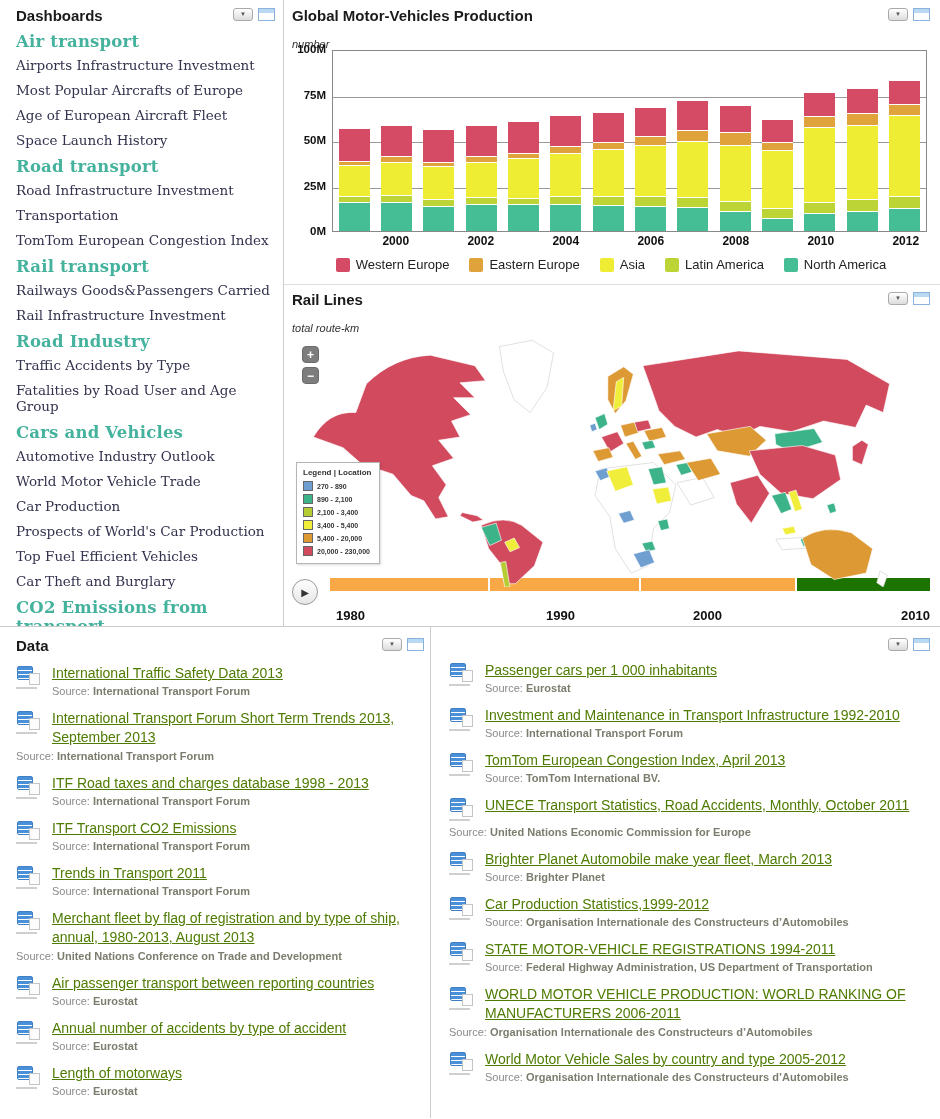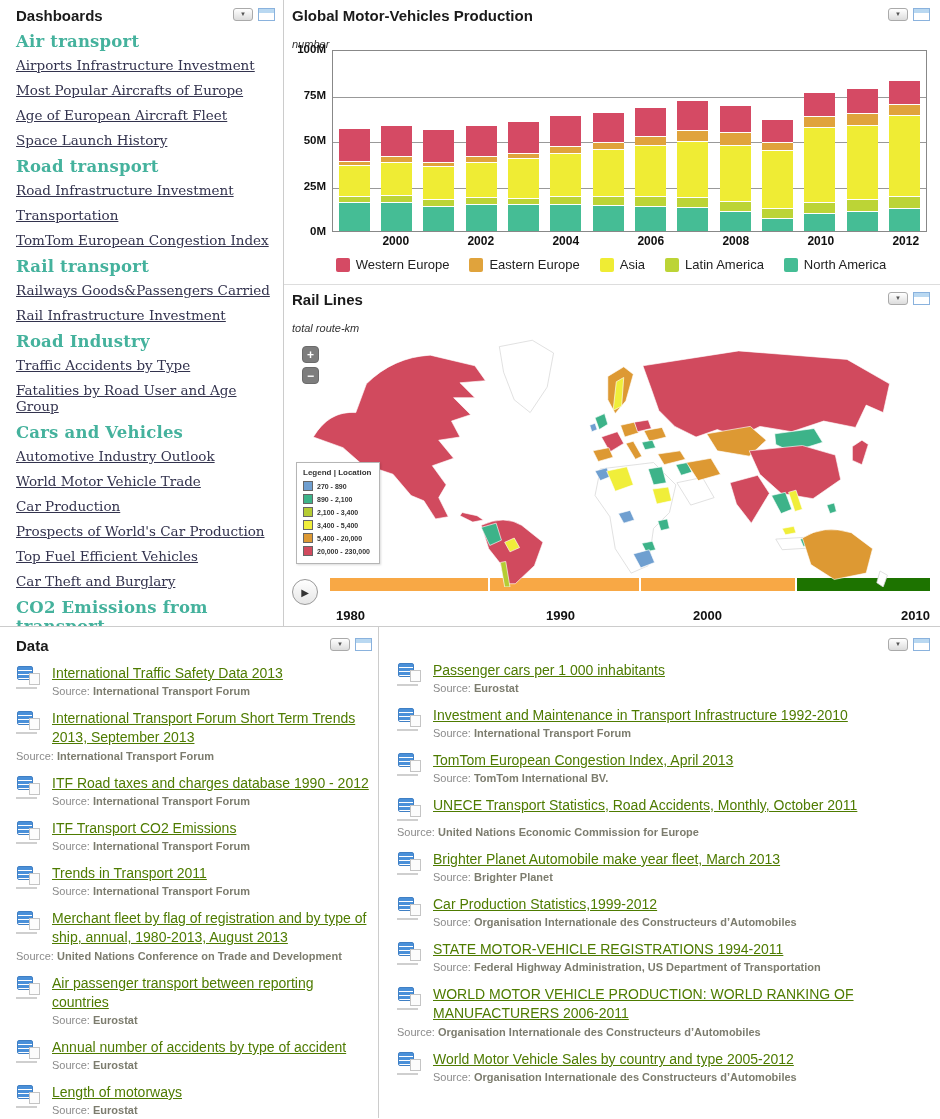--- a/index.html
+++ b/index.html
@@ -6,39 +6,39 @@
   html,body { margin:0; padding:0; background:#fff; width:940px; }
   body { font-family:"Liberation Sans", sans-serif; color:#222; height:1119px; overflow:hidden; }
 
   
   .top { display:flex; height:627px; border-bottom:1px solid #ccc; }
   .sidebar { width:284px; border-right:1px solid #ccc; padding:5px 8px 0 16px; overflow:hidden; }
   .main-col { flex:1; display:flex; flex-direction:column; }
   .production { height:302px; padding:5px 10px 0 8px; }
   .rail { flex:1; border-top:1px solid #ddd; padding:4px 10px 0 8px; position:relative; }
   .data-row { display:flex; height:491px; overflow:hidden; }
-  .data-left  { width:379px; border-right:1px solid #ccc; padding:8px 6px 16px 16px; }
+  .data-left  { width:431px; border-right:1px solid #ccc; padding:8px 6px 16px 16px; }
   .data-right { flex:1; padding:8px 10px 0 18px; }
 
   
   .panel-head { display:flex; justify-content:space-between; align-items:flex-start; }
   .panel-title { font-size:15px; font-weight:bold; color:#1a1a1a; margin:2px 0 0 0; }
   .subtitle { font-size:11px; font-style:italic; color:#333; margin-top:14px; }
   .panel-controls { display:flex; gap:5px; margin-top:3px; }
   .btn-collapse { width:20px; height:13px; border:1px solid #aaa; border-radius:3px;
     background:linear-gradient(#fff,#dcdcdc); font-size:6px; line-height:11px; text-align:center;
     color:#555; cursor:pointer; }
   .btn-window { width:17px; height:13px; border:1px solid #8ab2dd;
     background:linear-gradient(#b9d8f1 0 4px, #fff 4px); cursor:pointer; }
 
   
   .side-sec-h { font-family:"DejaVu Serif", serif; font-weight:bold; font-size:16.5px;
     color:#45b29d; margin:7px 0 6px 0; letter-spacing:.2px; }
   .side-link { display:block; font-family:"DejaVu Serif", serif; font-size:13.5px;
-    color:#33334e; text-decoration:underline; margin:0 0 9px 0; cursor:pointer; }
+    color:#33334e; margin:0 0 9px 0; cursor:pointer; }
   #sidebar-nav { margin-top:8px; }
 
   
   .chart { display:flex; }
   .y-axis { width:40px; position:relative; height:182px; }
   .ytick { position:absolute; right:6px; font-weight:bold; font-size:11.5px; color:#111; }
   .plot { position:relative; width:595px; height:182px; border:1px solid #888;
     display:flex; align-items:flex-end; justify-content:space-around; background:#fff; }
   .gridline { position:absolute; left:0; right:0; height:1px; background:#999; z-index:0; }
   .bar-col { display:flex; flex-direction:column-reverse; width:31px; position:relative; z-index:1; cursor:pointer; }
@@ -457,21 +457,21 @@
           </div>
           <div class="d-body"><a class="d-link">International Transport Forum Short Term Trends 2013, September 2013</a></div>
         </div>
         <div class="d-src outdent">Source: <b>International Transport Forum</b></div>
         <div class="d-item">
           <div class="d-icon">
             <div class="tbl"></div>
             <div class="page"></div>
             <div class="base"></div>
           </div>
-          <div class="d-body"><a class="d-link">ITF Road taxes and charges database 1990 - 2012</a><div class="d-src">Source: <b>International Transport Forum</b></div></div>
+          <div class="d-body"><a class="d-link">ITF Road taxes and charges database 1998 - 2013</a><div class="d-src">Source: <b>International Transport Forum</b></div></div>
         </div>
         <div class="d-item">
           <div class="d-icon">
             <div class="tbl"></div>
             <div class="page"></div>
             <div class="base"></div>
           </div>
           <div class="d-body"><a class="d-link">ITF Transport CO2 Emissions</a><div class="d-src">Source: <b>International Transport Forum</b></div></div>
         </div>
         <div class="d-item">

